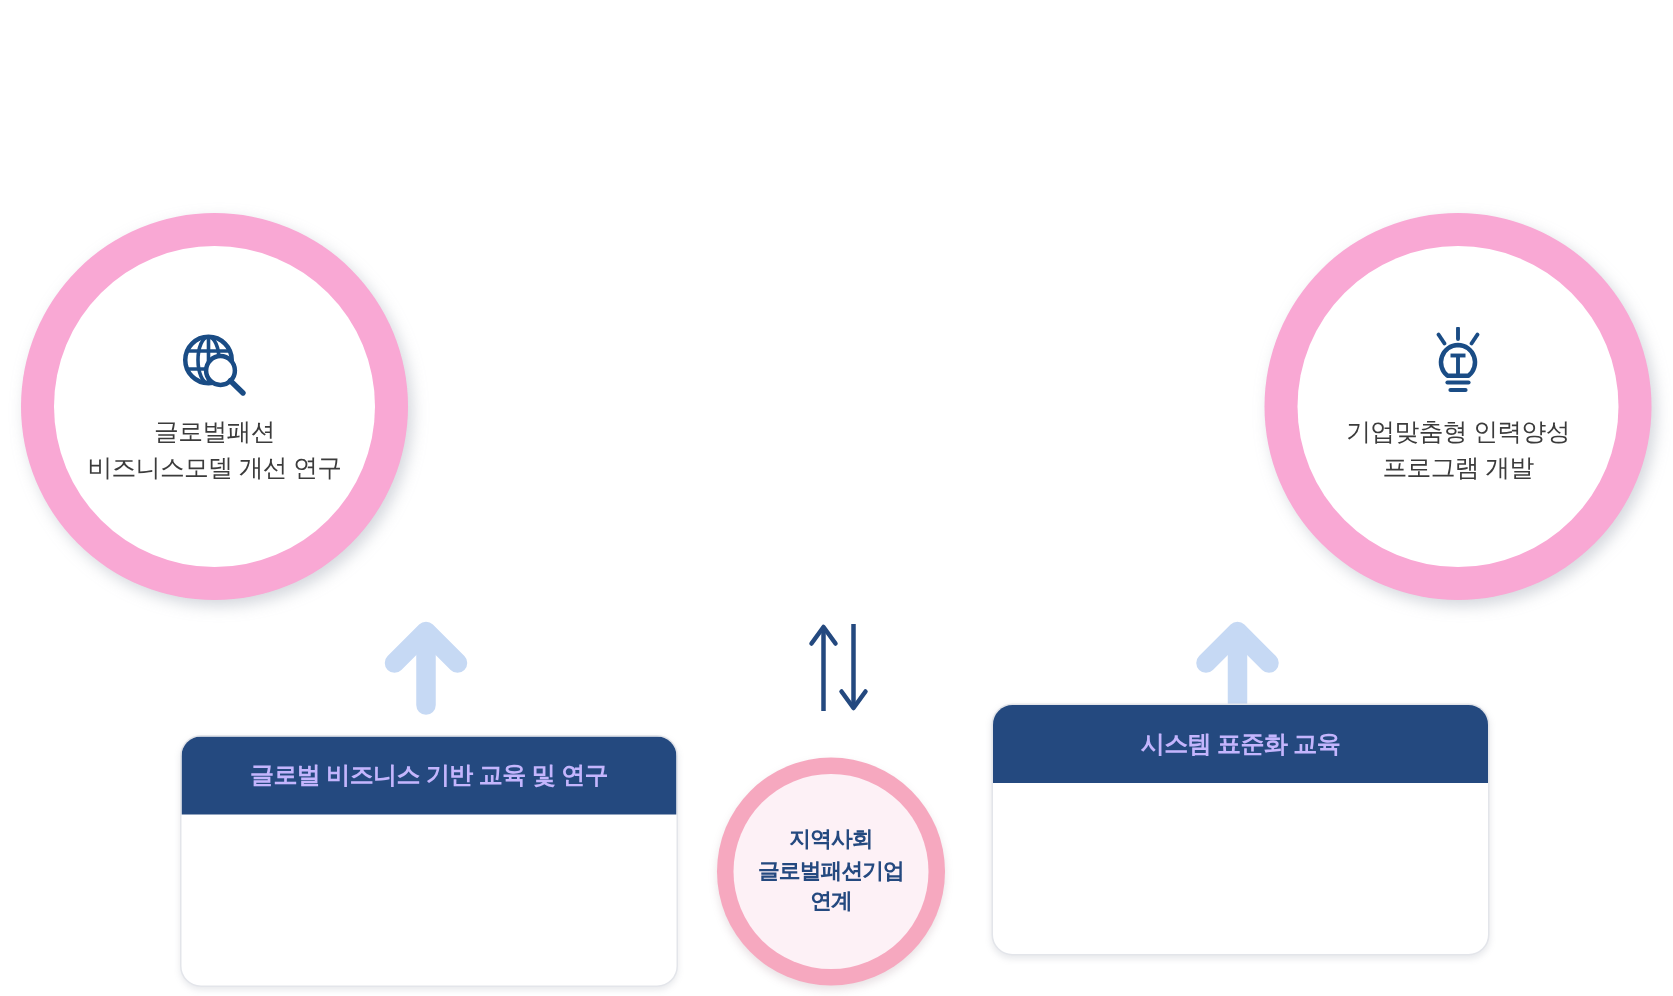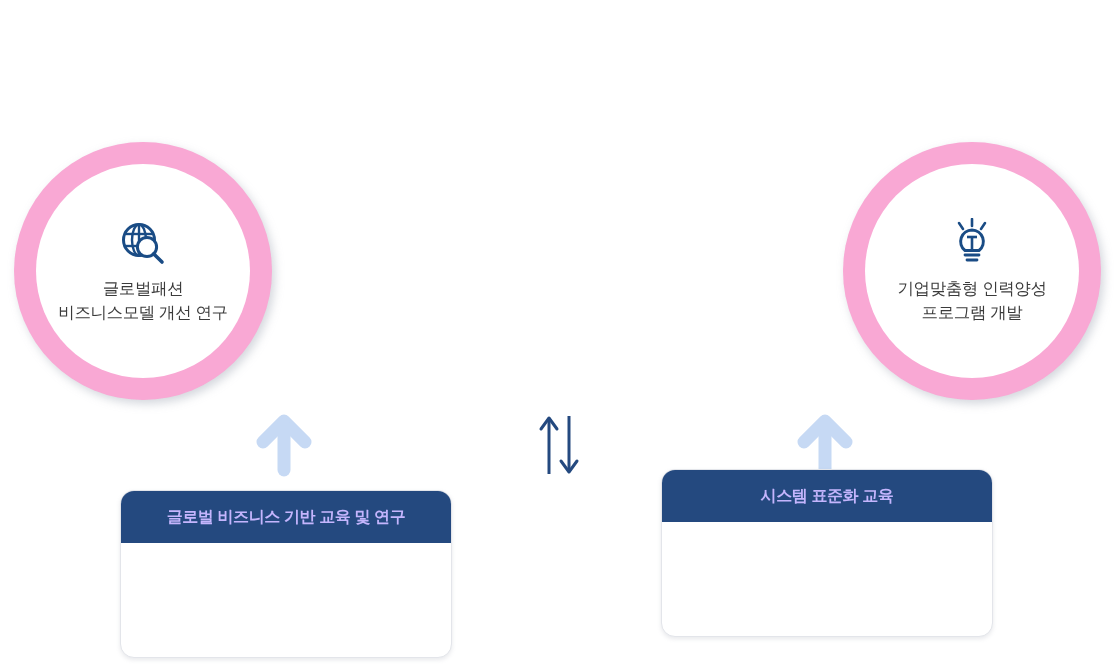--- a/index.html
+++ b/index.html
@@ -223,14 +223,19 @@
   </div>
 
   <div class="box box-left">
     <div class="box-head">글로벌 비즈니스 기반 교육 및 연구</div>
   </div>
 
   <div class="box box-right">
     <div class="box-head">시스템 표준화 교육</div>
   </div>
 
+  <div class="hub">
+    <div class="hub-inner">지역사회
+글로벌패션기업
+연계</div>
+  </div>
 
 </div>
 
 </body></html>

